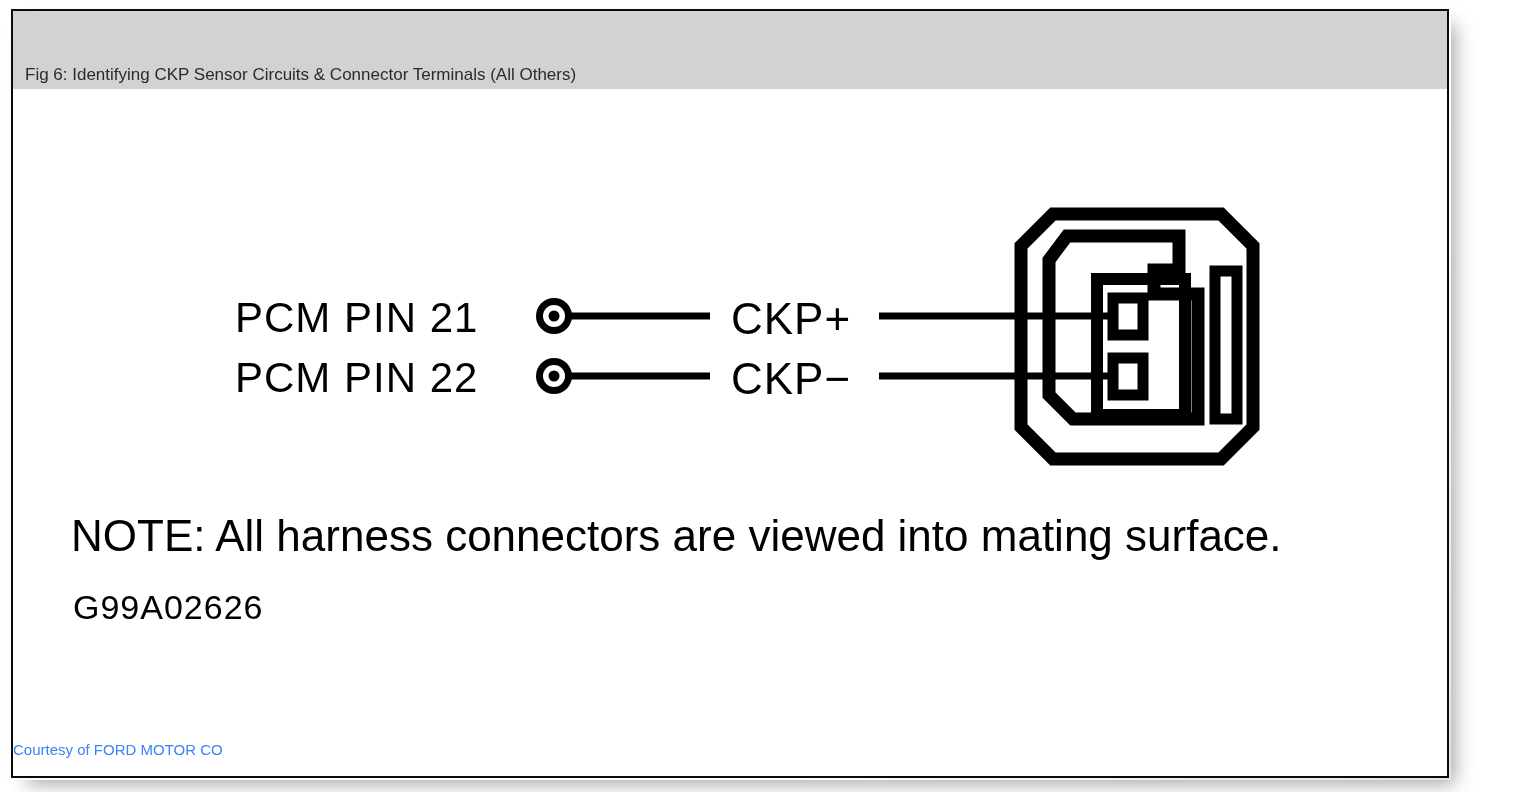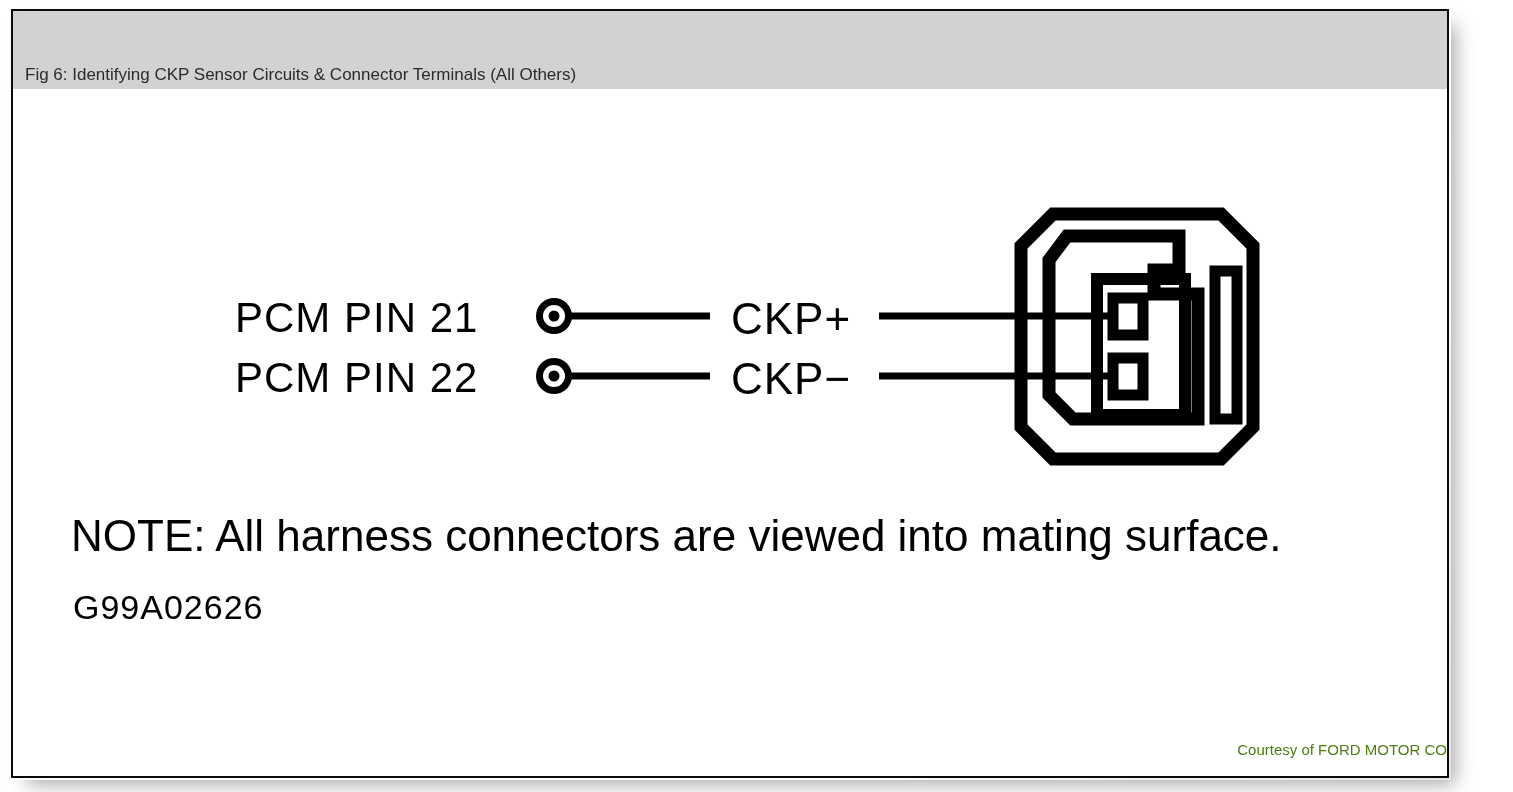--- a/index.html
+++ b/index.html
@@ -107,23 +107,23 @@
     font-size: 34px;
     letter-spacing: 1px;
   }
 
   
   #footer-credit {
     position: absolute;
     left: 0;
     bottom: 18px;
     width: 100%;
-    text-align: right;
+    text-align: left;
     font-size: 15px;
-    color: #4d7c0f;
+    color: #3b82f6;
     font-family: "Liberation Sans", sans-serif;
   }
 </style>
 </head>
 <body>
 
 <div id="page-backdrop"></div>
 <div id="figure-shadow"></div>
 
 <div id="figure-panel">

